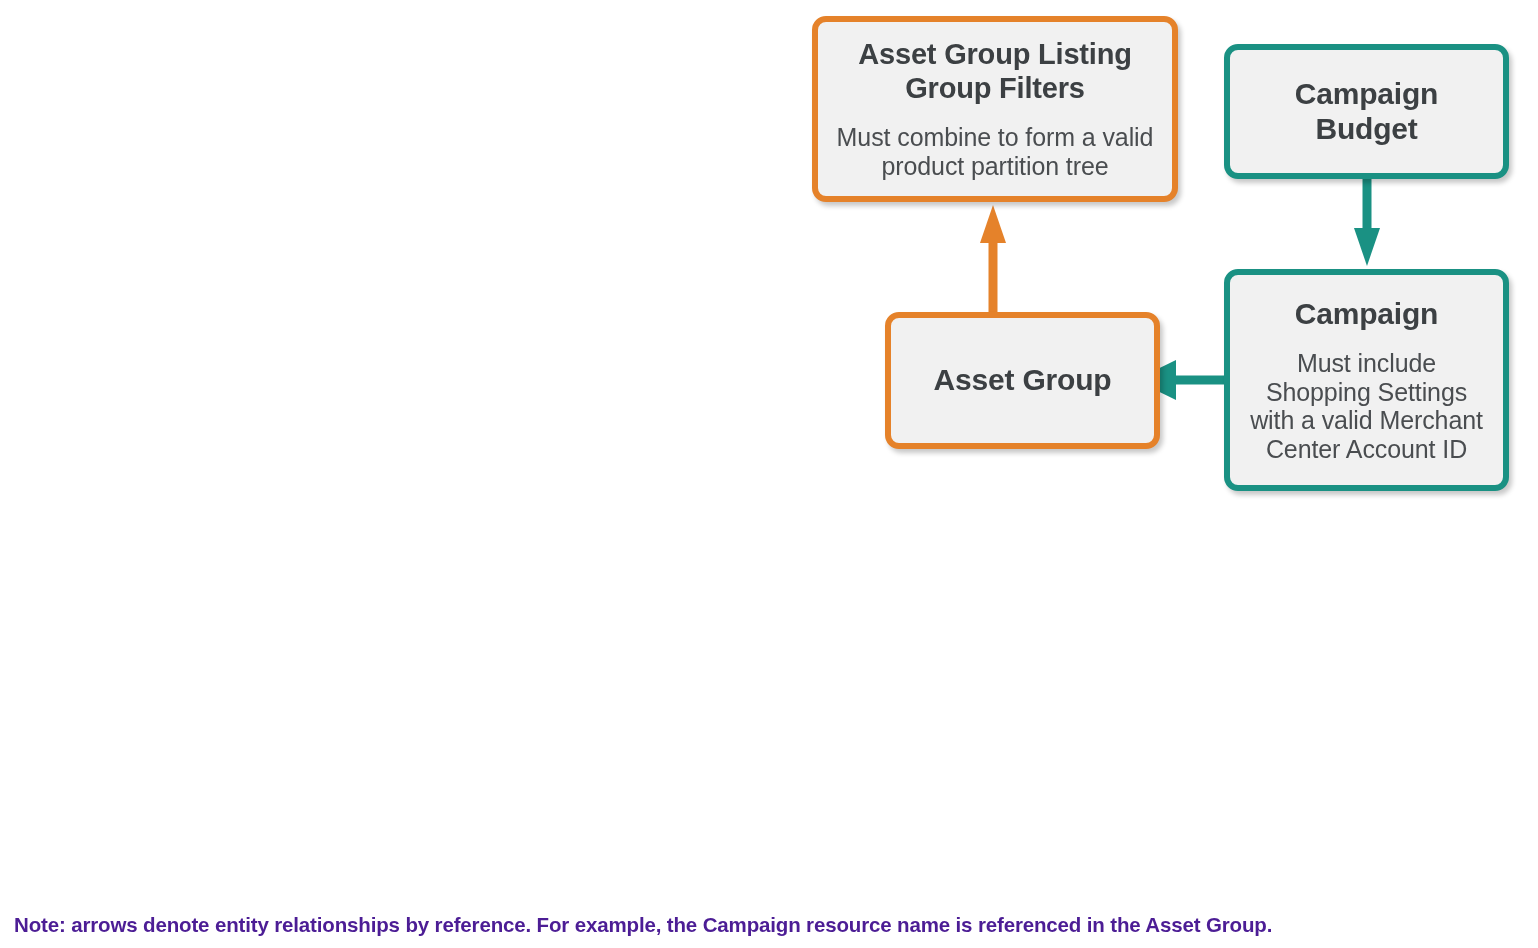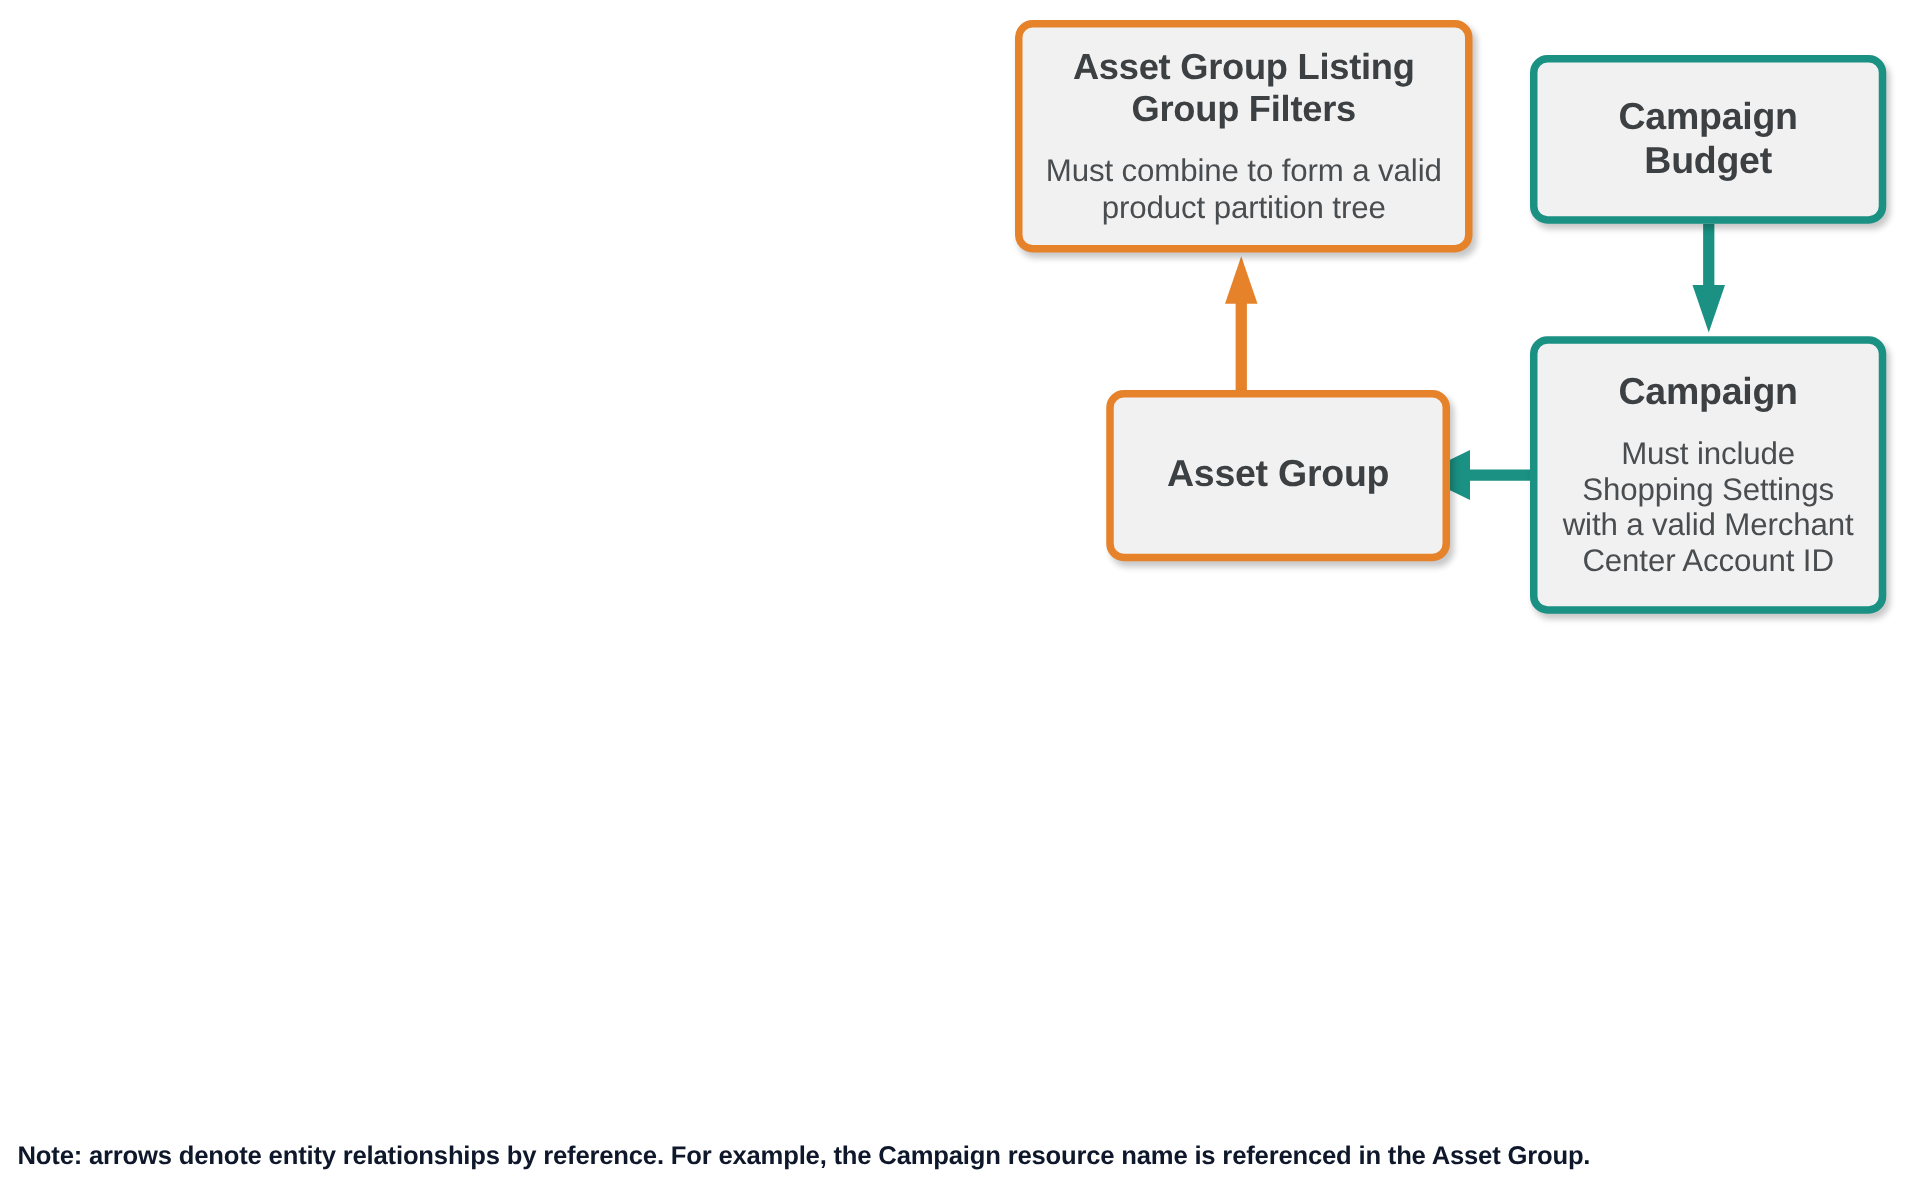--- a/index.html
+++ b/index.html
@@ -82,21 +82,21 @@
     z-index: 1;
     pointer-events: none;
   }
 
   #footnote {
     position: absolute;
     left: 14px;
     top: 913px;
     font-size: 20.5px;
     font-weight: bold;
-    color: #0f172a;
+    color: #4c1d95;
     letter-spacing: -0.15px;
     white-space: nowrap;
   }
 </style>
 </head>
 <body>
 
 <div id="diagram-canvas">
 
   <svg id="arrow-layer" viewBox="0 0 1538 948" width="1538" height="948" xmlns="http://www.w3.org/2000/svg">

